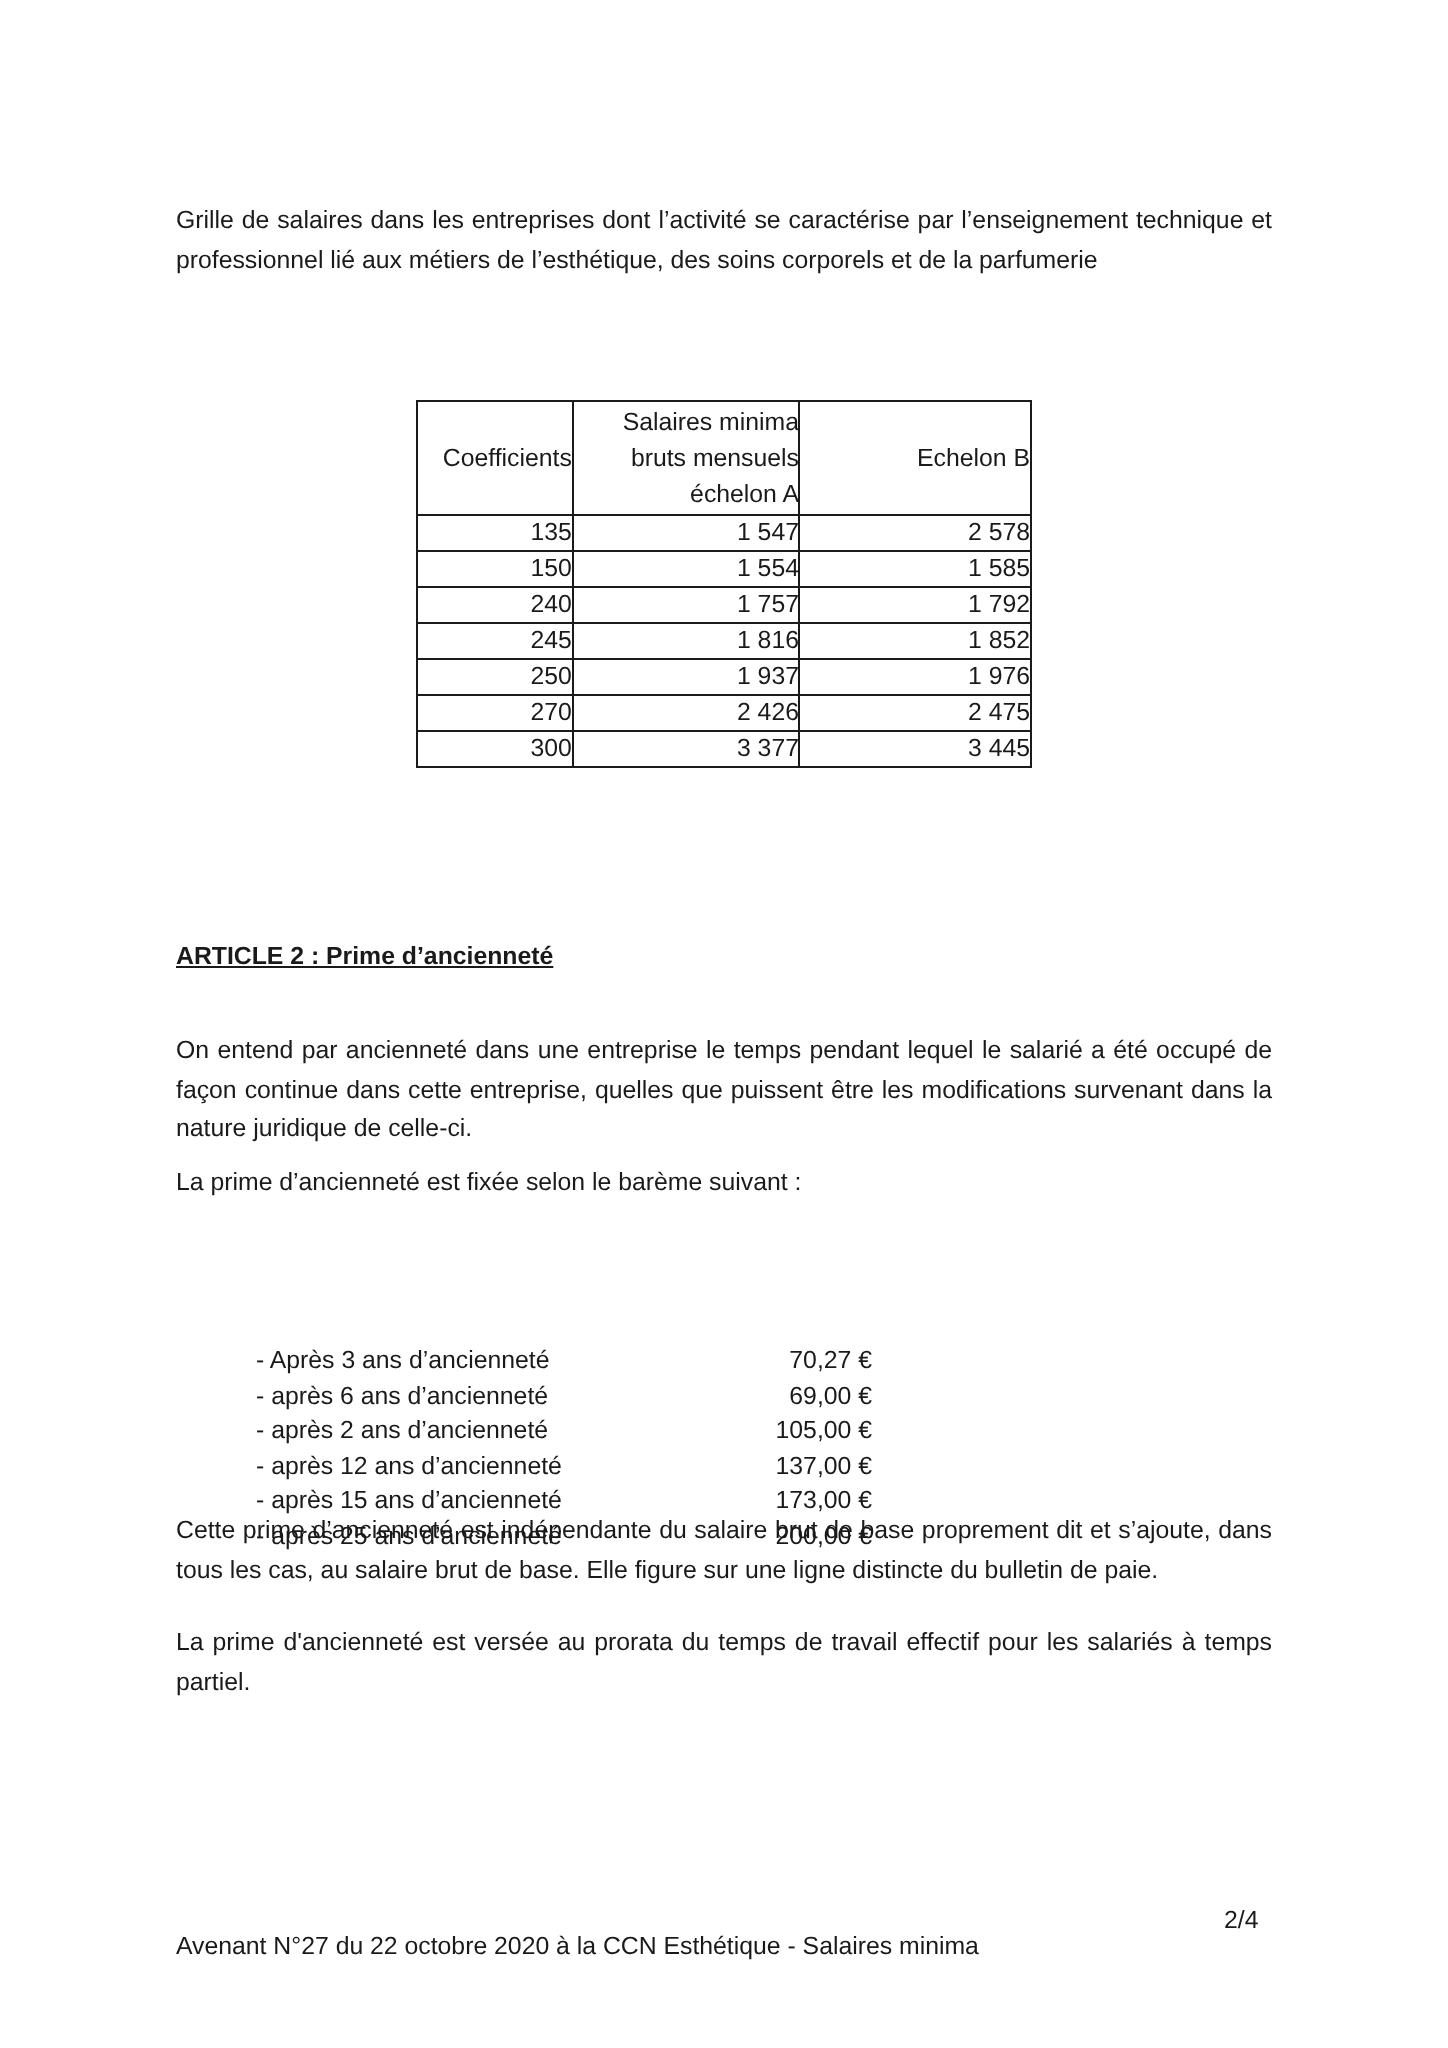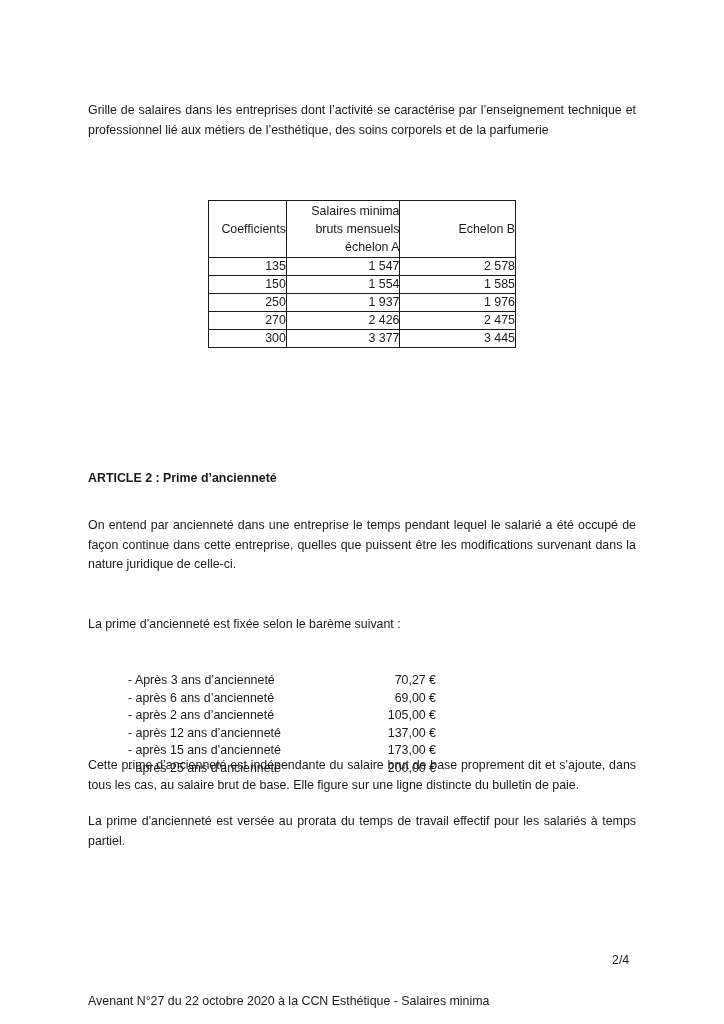--- a/index.html
+++ b/index.html
@@ -15,29 +15,29 @@
       border-collapse: collapse; font-size: 12.4px;
     }
     table.grid td, table.grid th {
       border: 1.5px solid #1a1a1a; text-align: right; padding: 0; font-weight: normal;
     }
     table.grid th { line-height: 18px; padding: 1px 0; vertical-align: middle; }
     table.grid td { height: 17px; line-height: 17px; }
     table.grid col.c1 { width: 78px; }
     table.grid col.c2 { width: 114px; }
     table.grid col.c3 { width: 116px; }
-    .article { left: 88px; top: 471px; font-weight: bold; }
+    .article { left: 88px; top: 471px; font-weight: bold; text-decoration: underline; }
     .p1 { top: 516px; }
-    .p2 { top: 617px; left: 88px; }
+    .p2 { top: 584px; left: 88px; }
     .bareme { position: absolute; left: 128px; top: 636px; width: 308px; margin-top: 36px; }
     .bareme .row { display: flex; justify-content: space-between; height: 17.5px; line-height: 17.5px; }
     .p3 { top: 756px; }
     .p4 { top: 812px; }
     .pagenum { left: 612px; top: 953px; }
-    .footer { left: 88px; top: 966px; margin-top: 28px; }
+    .footer { left: 88px; top: 966px; }
   </style>
 </head>
 <body>
 
 <div class="abs para intro">Grille de salaires dans les entreprises dont l’activité se caractérise par l’enseignement technique et professionnel lié aux métiers de l’esthétique, des soins corporels et de la parfumerie</div>
 
 <table class="grid">
   <colgroup>
       <col class="c1">
       <col class="c2">
@@ -53,20 +53,30 @@
   <tbody id="salary-body">
       <tr>
         <td>135</td>
         <td>1 547</td>
         <td>2 578</td>
       </tr>
       <tr>
         <td>150</td>
         <td>1 554</td>
         <td>1 585</td>
+      </tr>
+      <tr>
+        <td>240</td>
+        <td>1 757</td>
+        <td>1 792</td>
+      </tr>
+      <tr>
+        <td>245</td>
+        <td>1 816</td>
+        <td>1 852</td>
       </tr>
       <tr>
         <td>250</td>
         <td>1 937</td>
         <td>1 976</td>
       </tr>
       <tr>
         <td>270</td>
         <td>2 426</td>
         <td>2 475</td>

